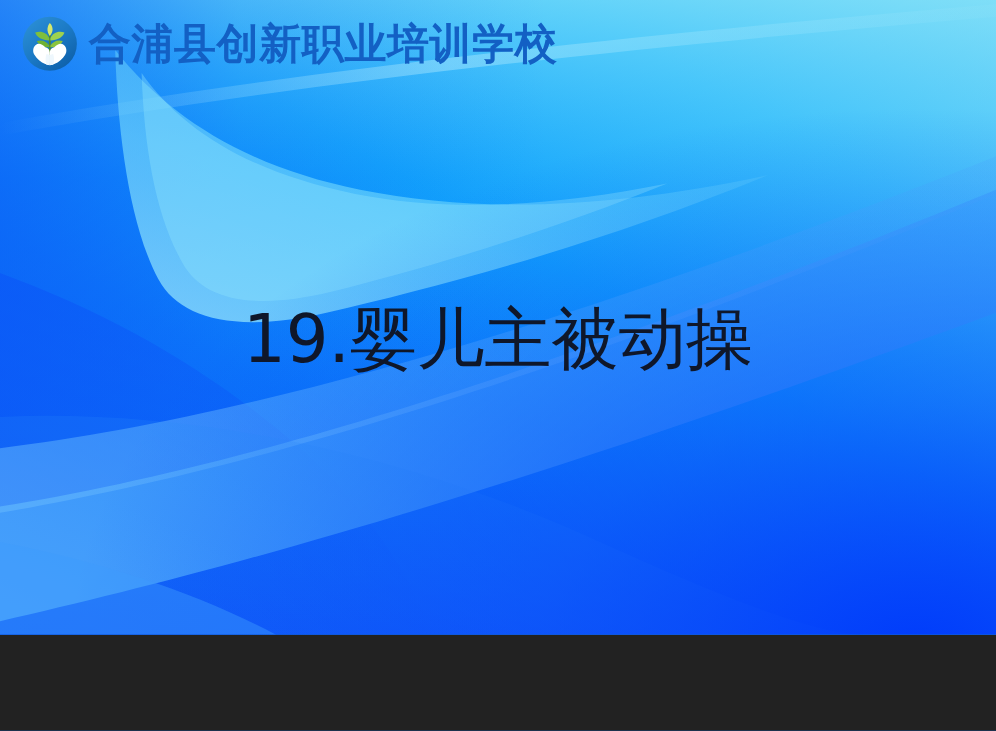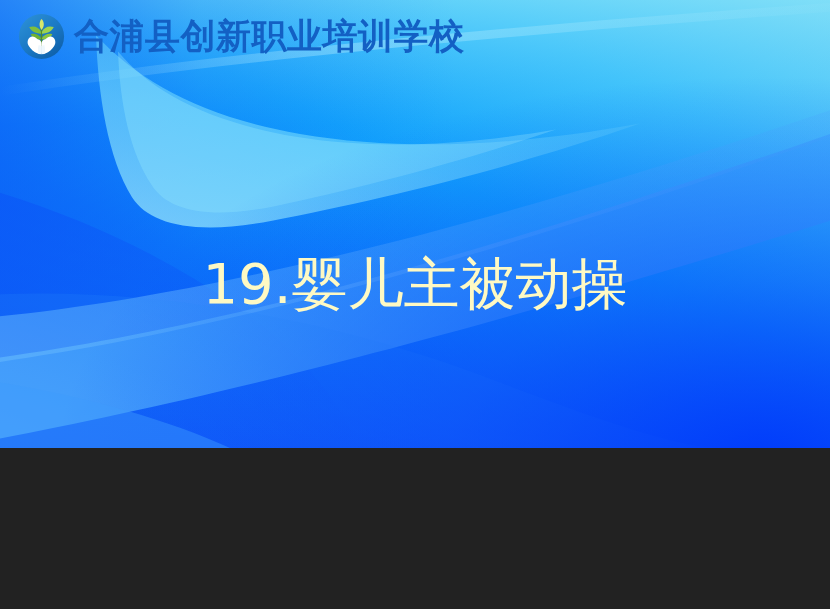--- a/index.html
+++ b/index.html
@@ -7,21 +7,21 @@
     padding: 0;
     background: #222;
   }
   body {
     font-family: "Liberation Sans", "DejaVu Sans", sans-serif;
   }
 
   #slide {
     position: relative;
     width: 830px;
-    height: 448px;
+    height: 529px;
     overflow: hidden;
     background: #0B78FB;
     text-decoration: underline;
   }
 
   
   .bg-layer {
     position: absolute;
     inset: 0;
     width: 100%;
@@ -71,21 +71,21 @@
     text-align: center;
     z-index: 10;
   }
 
   .slide-title {
     display: inline-block;
     font-family: "DejaVu Sans", "Liberation Sans", sans-serif;
     font-size: 56px;
     font-weight: normal;
     line-height: 1.15;
-    color: #fef9c3;
+    color: #0f172a;
     letter-spacing: 0px;
     white-space: nowrap;
     user-select: none;
   }
 </style>
 </head>
 <body>
 
 <div id="slide">
 

